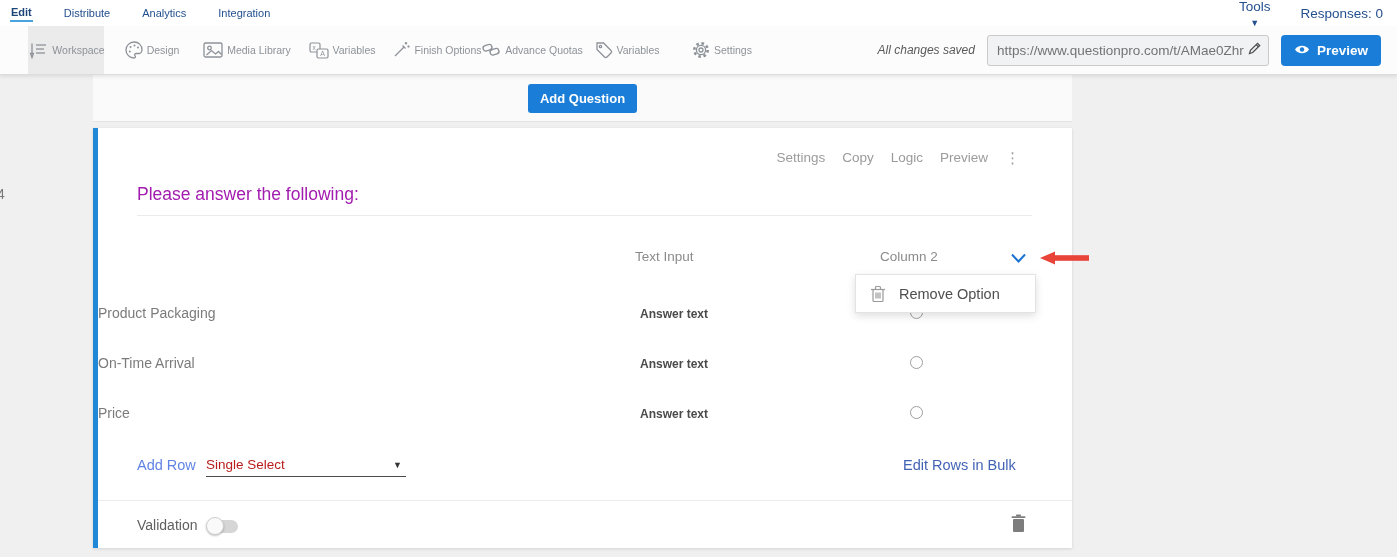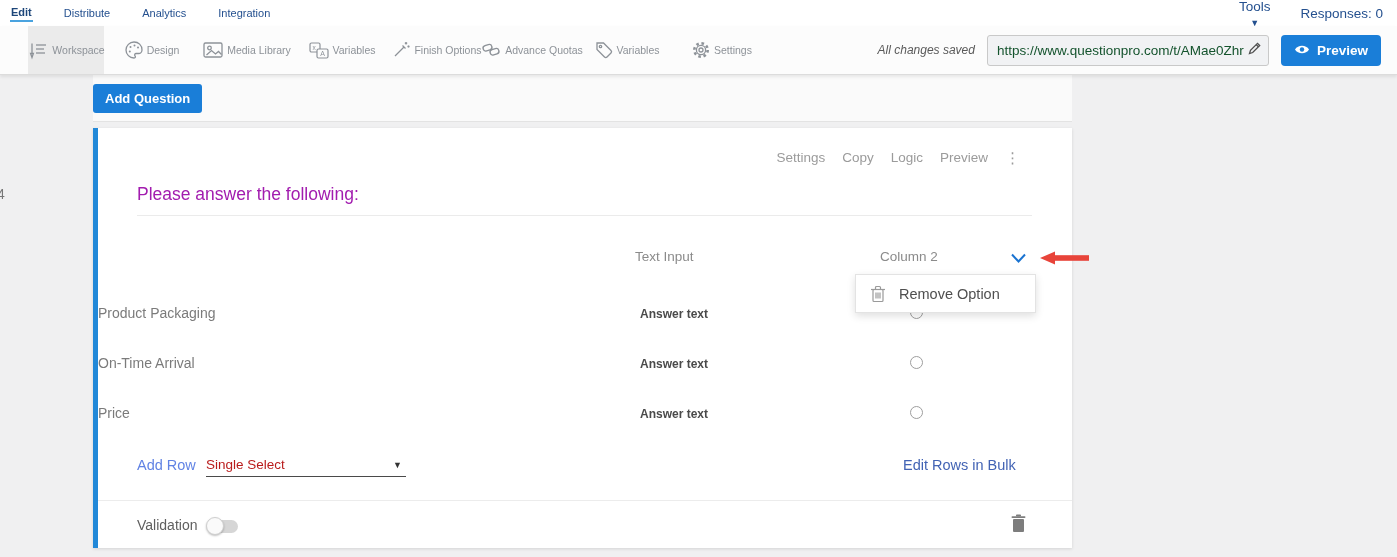--- a/index.html
+++ b/index.html
@@ -48,34 +48,34 @@
   .toolbar-right {
     margin-left:auto; display:flex; align-items:center; gap:12px; padding-right:16px;
   }
   .saved-status { font-size:12px; font-style:italic; color:#5a5a5a; }
   .url-box {
     width:282px; height:31px; background:#f1f2f4; border:1px solid #c9c9c9; border-radius:3px;
     display:flex; align-items:center; padding:0 6px 0 9px;
   }
   .url-box input {
     flex:1; border:none; background:transparent; outline:none;
-    font-size:13.5px; color:#14532d; font-family:"Liberation Sans",sans-serif;
+    font-size:13.5px; color:#737373; font-family:"Liberation Sans",sans-serif;
     min-width:0;
   }
   .btn-preview {
     height:31px; background:#1a7ed8; color:#fff; border:none; border-radius:4px;
     font-size:13.5px; font-weight:700; padding:0 13px; display:flex; align-items:center; gap:7px;
     cursor:pointer; font-family:"Liberation Sans",sans-serif;
   }
 
   
   .add-strip {
     position:absolute; left:93px; top:75px; width:979px; height:47px;
     background:#fafafa; border-bottom:1px solid #e3e3e3;
-    display:flex; align-items:center; 
+    display:flex; align-items:center; justify-content:center;
   }
   .btn-add-question {
     background:#1a7ed8; color:#fff; border:none; border-radius:3px;
     font-size:13px; font-weight:700; padding:7px 12px; cursor:pointer;
     font-family:"Liberation Sans",sans-serif;
   }
   .question-number {
     position:absolute; left:-3px; top:186px; font-size:14px; color:#777;
   }
 

